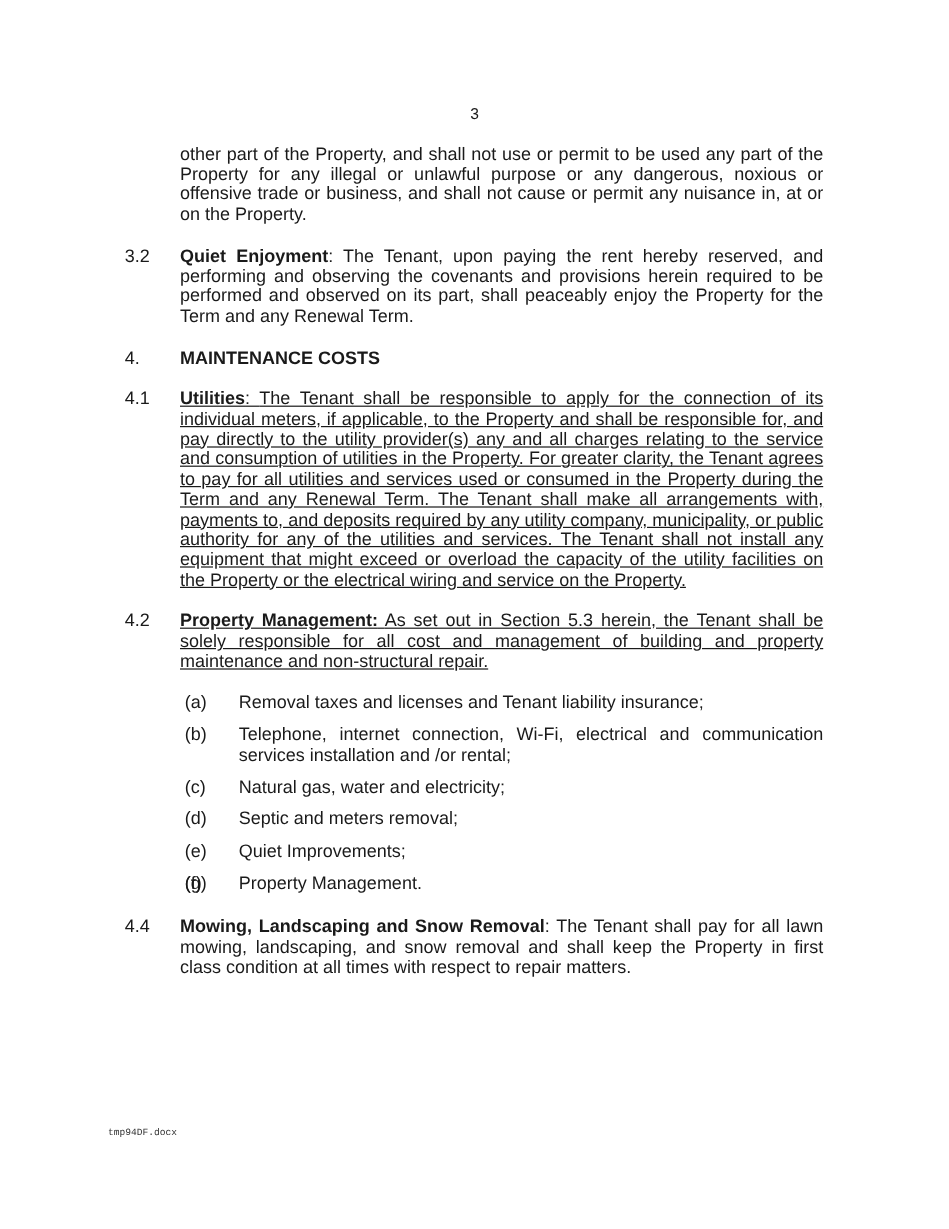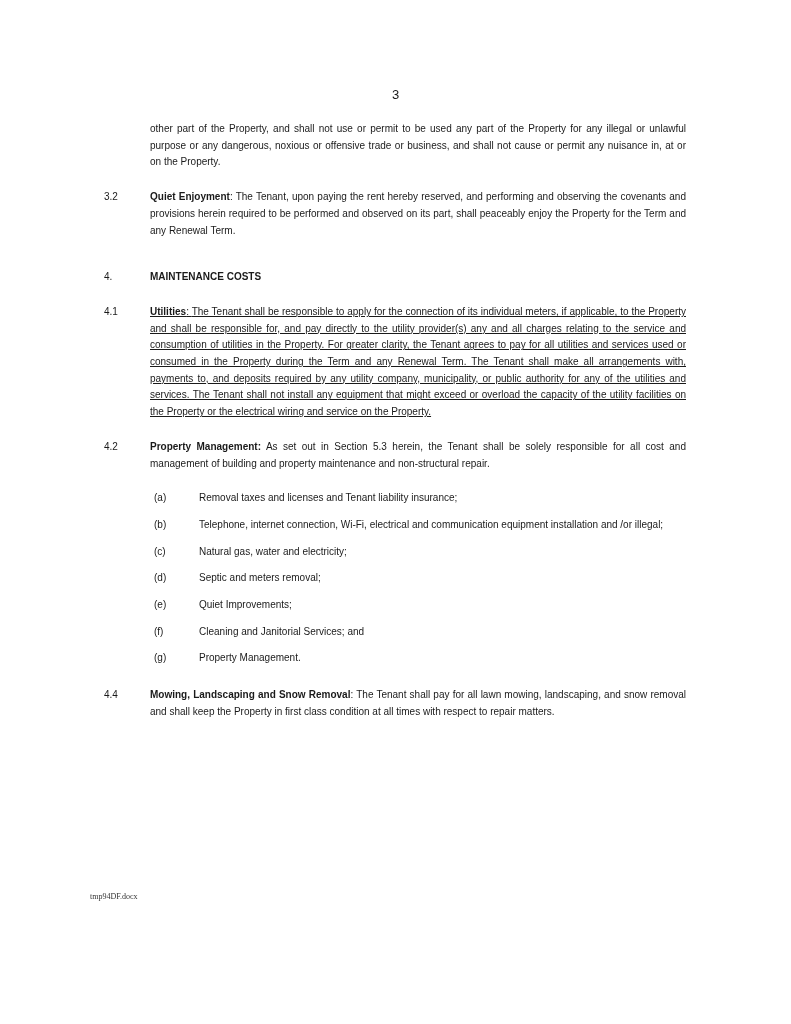--- a/index.html
+++ b/index.html
@@ -22,65 +22,65 @@
       width: 791px;
       text-align: center;
       font-size: 13px;
       font-family: "Liberation Sans", sans-serif;
     }
     .content {
       position: absolute;
       top: 121px;
       left: 104px;
       width: 582px;
-      font-size: 10px;
+      font-size: 15px;
       line-height: 16.7px;
     }
     .para {
       position: relative;
       padding-left: 46px;
       text-align: justify;
     }
     .para .num {
       position: absolute;
       left: 0;
       top: 0;
     }
     .para .body-text {
       display: block;
     }
     .bold { font-weight: bold; }
     .cont { margin-bottom: 18px; }
-    .sec-3-2 { margin-bottom: 30px; }
+    .sec-3-2 { margin-bottom: 18px; }
     .heading-4 { margin-bottom: 18px; }
     .sec-4-1 { margin-bottom: 18px; text-decoration: underline; }
-    .sec-4-2 { margin-bottom: 18px; }
+    .sec-4-2 { margin-bottom: 18px; text-decoration: underline; }
     .sec-4-3 { margin-bottom: 13px; }
     .list {
       margin-left: 46px;
       margin-bottom: 20px;
     }
     .list-item {
       position: relative;
       padding-left: 49px;
       margin-bottom: 10px;
       text-align: justify;
     }
     .list-item .lbl {
       position: absolute;
       left: 4px;
       top: 0;
     }
     .footer {
       position: absolute;
-      top: 892px;
+      top: 940px;
       left: 90px;
       font-size: 8px;
       color: #333;
-      font-family: Liberation Serif, serif;
+      font-family: Liberation Mono, monospace;
     }
   </style>
 </head>
 <body>
 
 <div class="page-number">3</div>
 
 <div class="content">
 
   <div class="para cont">
@@ -108,37 +108,36 @@
   </div>
 
 
   <div class="list">
     <div class="list-item">
       <span class="lbl">(a)</span>
       <span>Removal taxes and licenses and Tenant liability insurance;</span>
     </div>
     <div class="list-item">
       <span class="lbl">(b)</span>
-      <span>Telephone, internet connection, Wi-Fi, electrical and communication equipment installation and /or illegal;</span>
+      <span>Telephone, internet connection, Wi-Fi, electrical and communication services installation and /or rental;</span>
     </div>
     <div class="list-item">
       <span class="lbl">(c)</span>
       <span>Natural gas, water and electricity;</span>
     </div>
     <div class="list-item">
       <span class="lbl">(d)</span>
       <span>Septic and meters removal;</span>
     </div>
     <div class="list-item">
       <span class="lbl">(e)</span>
       <span>Quiet Improvements;</span>
     </div>
     <div class="list-item">
       <span class="lbl">(f)</span>
-      <span>Cleaning and Janitorial Services; and</span>
     </div>
     <div class="list-item">
       <span class="lbl">(g)</span>
       <span>Property Management.</span>
     </div>
   </div>
 
   <div class="para">
     <span class="num">4.4</span>
     <span class="body-text"><span class="bold">Mowing, Landscaping and Snow Removal</span><span>: </span><span>The Tenant shall pay for all lawn mowing, landscaping, and snow removal and shall keep the Property in first class condition at all times with respect to repair matters.</span></span>

